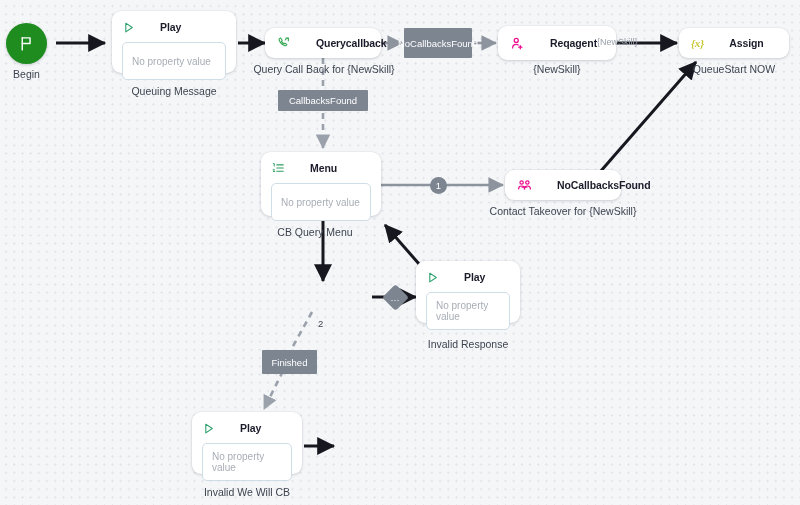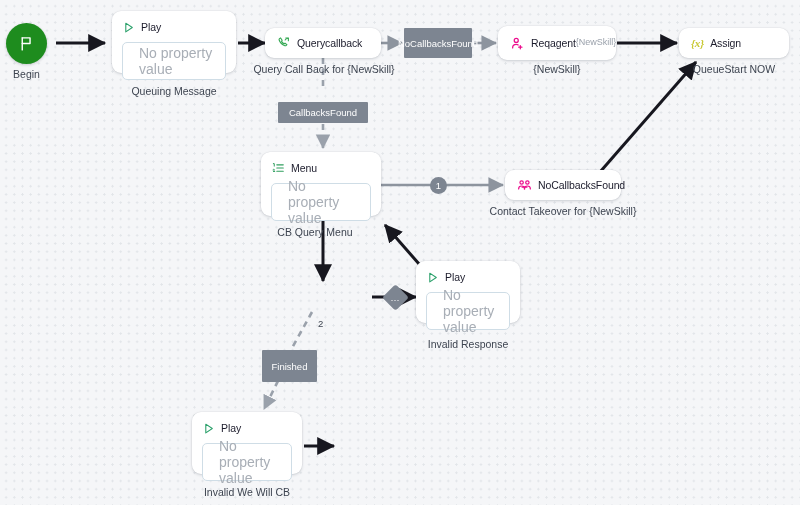--- a/index.html
+++ b/index.html
@@ -42,47 +42,47 @@
   .node.short { display: flex; align-items: center; padding: 0 12px; }
 
   .node-head {
     display: flex;
     align-items: center;
     gap: 6px;
     height: 16px;
   }
   .node-title {
     font-size: 10.5px;
-    font-weight: normal;
+    font-weight: bold;
     color: #1b1b2b;
     letter-spacing: -0.1px;
     white-space: nowrap;
+    margin-left: 19px;
   }
   .node-sub {
     font-size: 9px;
     color: #9aa1ab;
     line-height: 10px;
     white-space: nowrap;
   }
   .titlewrap { display: flex; flex-direction: row; justify-content: center; }
 
   .prop-box {
     margin-top: 7px;
     height: 36px;
     border: 1px solid #cfdde6;
     border-radius: 5px;
     display: flex;
     align-items: center;
     padding: 0 9px;
     background: #fff;
   }
   .prop-text {
-    font-size: 14px;
+    font-size: 10px;
     color: #a8aeb6;
-    margin-left: 7px;
   }
 
   
   .begin-circle {
     position: absolute;
     width: 41px; height: 41px;
     border-radius: 50%;
     background: #1e8c1e;
     display: flex; align-items: center; justify-content: center;
     box-shadow: 0 1px 3px rgba(20,30,50,.2);
@@ -244,21 +244,21 @@
   <div class="caption" style="left:498px; top:63px; width:118px;">{NewSkill}</div>
 
   <div class="node short" style="left:679px; top:28px; width:110px; height:30px;">
     <div class="node-head">
       <span style="font-family:'Liberation Serif',serif; font-style:italic; font-size:11px; color:#c8c832; font-weight:bold;">{x}</span>
       <span class="node-title">Assign</span>
     </div>
   </div>
   <div class="caption" style="left:679px; top:63px; width:110px;">QueueStart NOW</div>
 
-  <div class="badge-pill" style="left:278px; top:102px; width:90px; height:21px;">CallbacksFound</div>
+  <div class="badge-pill" style="left:278px; top:90px; width:90px; height:21px;">CallbacksFound</div>
 
   <div class="node tall" style="left:261px; top:152px; width:120px; height:64px;">
     <div class="node-head">
       <span>
         <svg width="14" height="14" viewBox="0 0 24 24" fill="none" stroke="#2f9e5e" stroke-width="2" stroke-linecap="round">
           <path d="M10 6.5h11"></path>
           <path d="M10 12h11"></path>
           <path d="M10 17.5h11"></path>
           <path d="M4 4.5h1.6v4.3" stroke-width="1.7"></path>
           <path d="M3.4 15.2c.3-.8 1-1.2 1.8-1 .9.3 1.1 1.3.4 1.9l-2 1.8h2.8" stroke-width="1.7"></path>
@@ -305,21 +305,21 @@
         </svg>
       </span>
       <span class="node-title">Play</span>
     </div>
     <div class="prop-box">
       <span class="prop-text">No property value</span>
     </div>
   </div>
   <div class="caption" style="left:406px; top:338px; width:124px;">Invalid Response</div>
 
-  <div class="badge-pill" style="left:262px; top:350px; width:55px; height:32px;">Finished</div>
+  <div class="badge-pill" style="left:262px; top:350px; width:55px; height:24px;">Finished</div>
 
   <div class="node tall" style="left:192px; top:412px; width:110px; height:62px;">
     <div class="node-head">
       <span>
         <svg width="13" height="13" viewBox="0 0 24 24" fill="none" stroke="#2aa06a" stroke-width="2" stroke-linejoin="round">
           <path d="M7 4 L19 12 L7 20 Z"></path>
         </svg>
       </span>
       <span class="node-title">Play</span>
     </div>

